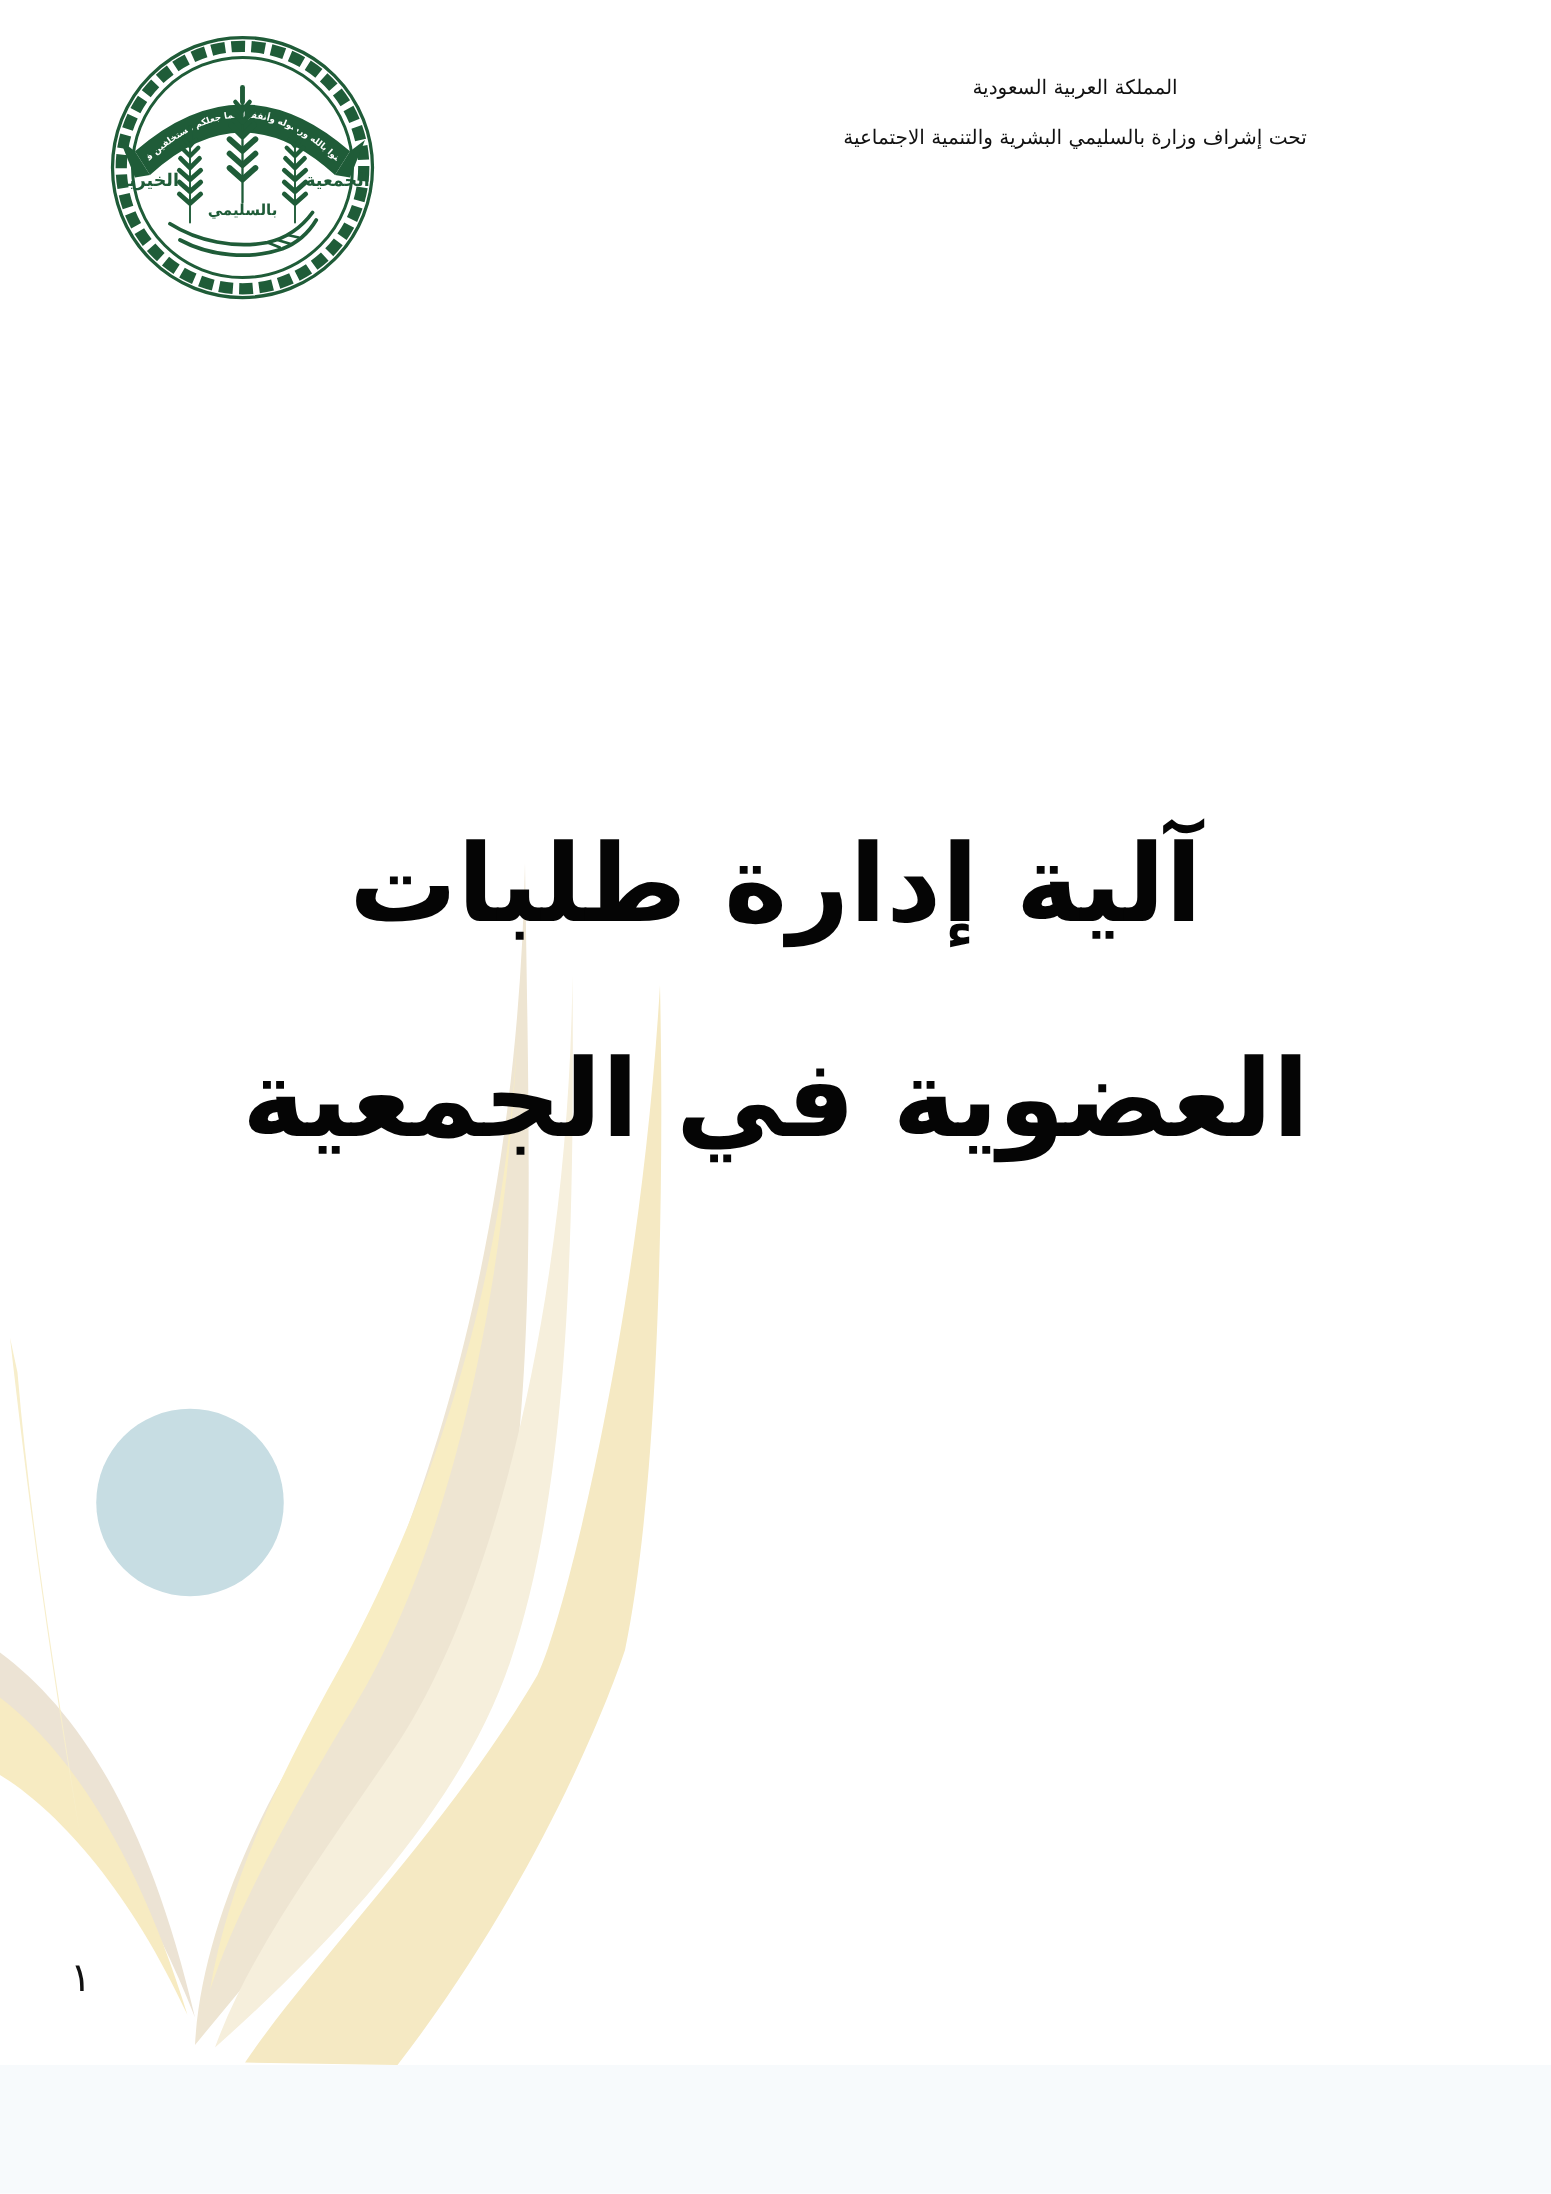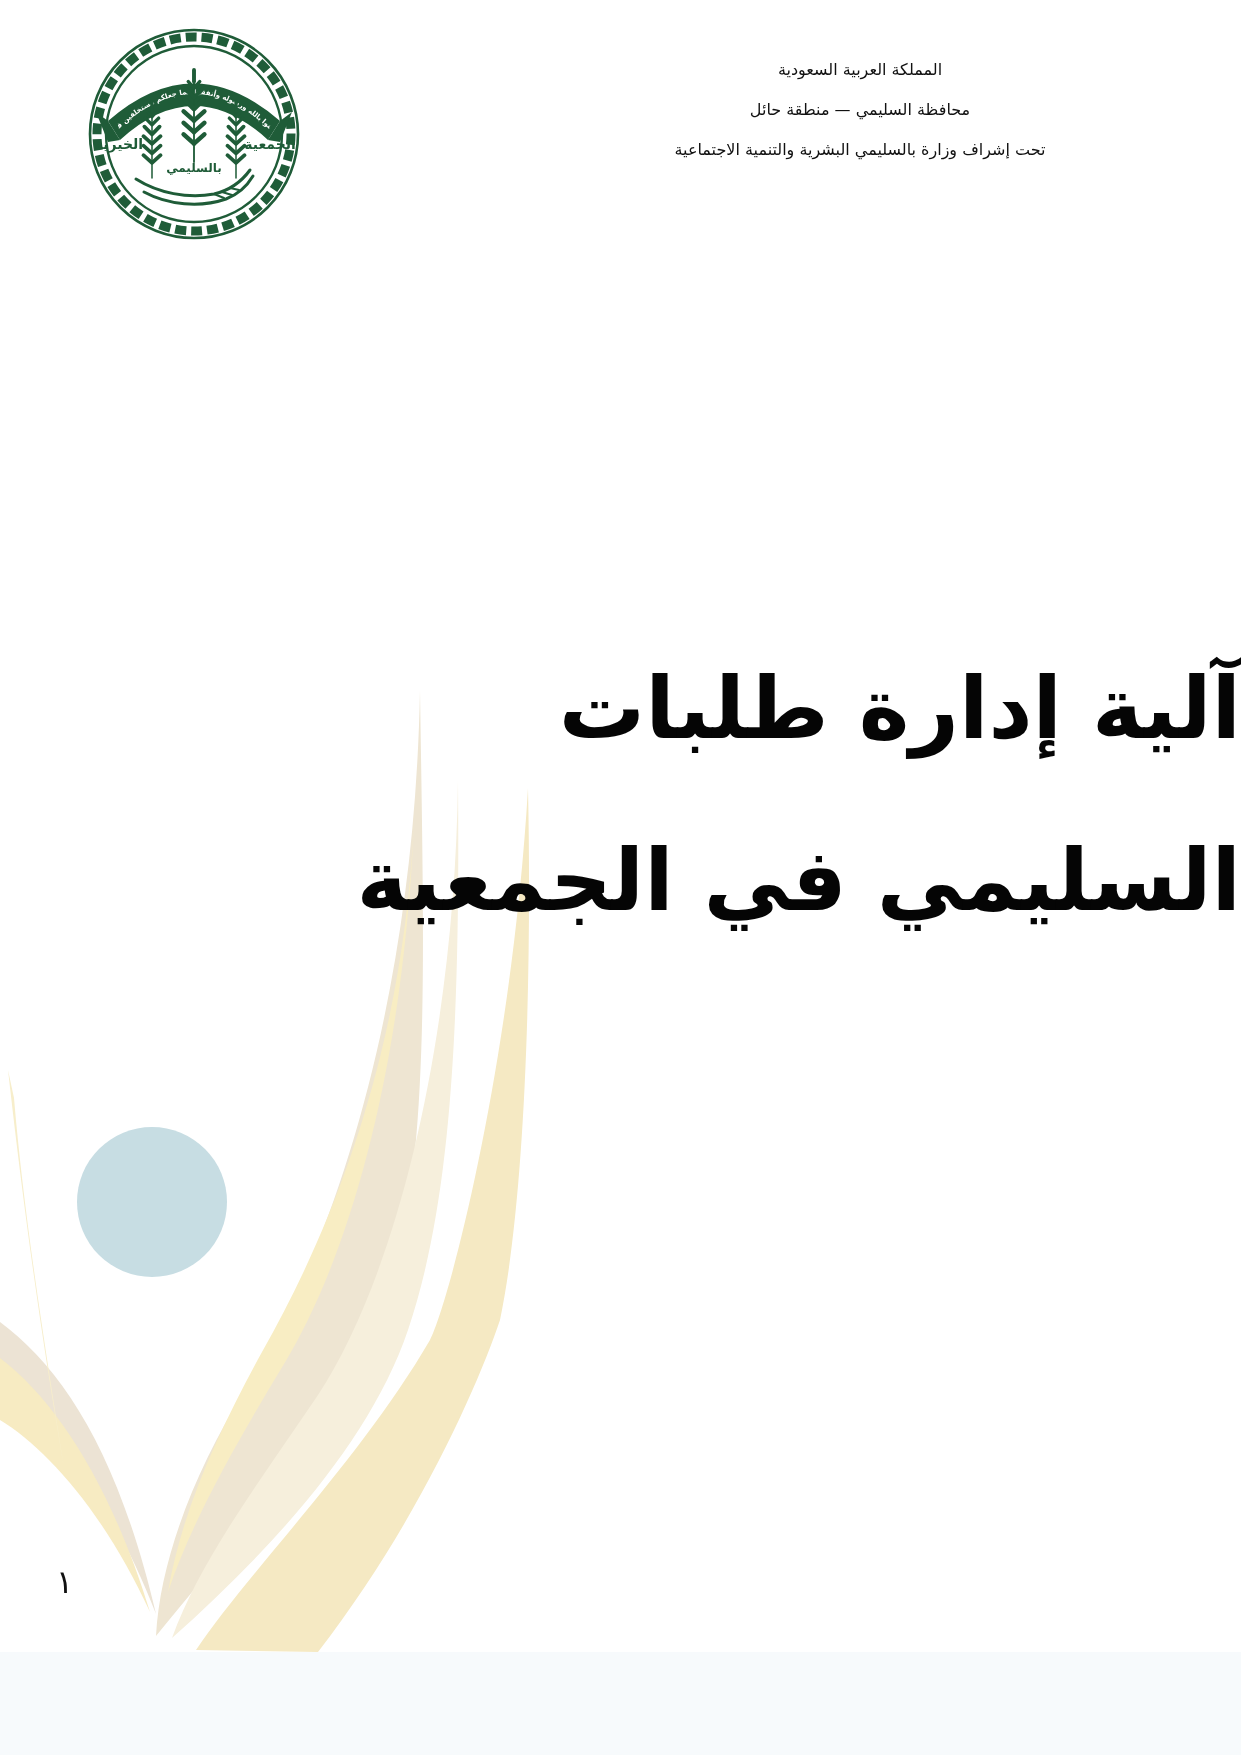--- a/index.html
+++ b/index.html
@@ -5,21 +5,21 @@
   html,body{margin:0;padding:0;}
   body{width:1241px;height:1755px;background:#ffffff;font-family:"DejaVu Sans",sans-serif;}
   .page{position:relative;width:1241px;height:1755px;overflow:hidden;background:#ffffff;}
   .watermark{position:absolute;left:0;top:0;width:1241px;height:1755px;z-index:0;}
   .logo{position:absolute;left:86px;top:26px;width:216px;height:216px;z-index:2;}
   .logo text{font-family:"DejaVu Sans",sans-serif;font-weight:bold;}
   .header-block{position:absolute;left:570px;top:50px;width:580px;z-index:2;
     direction:rtl;text-align:center;color:#111111;font-size:16px;line-height:40px;}
   .header-line{white-space:nowrap;}
   .title-block{position:absolute;left:0;top:622px;width:1241px;z-index:2;direction:rtl;
-    color:#050505;font-weight:bold;font-size:86px;line-height:172px;}
+    text-align:center;color:#050505;font-weight:bold;font-size:86px;line-height:172px;}
   .title-line{white-space:nowrap;}
   .page-number{position:absolute;left:56px;top:1558px;z-index:2;color:#111111;
     font-size:32px;line-height:48px;}
 </style>
 </head>
 <body>
 
 <div class="page">
 
   <svg class="watermark" viewBox="0 0 1241 1755" xmlns="http://www.w3.org/2000/svg" aria-hidden="true">
@@ -82,24 +82,23 @@
 
     <g stroke="#1f5c38" fill="none" stroke-linecap="round">
       <path d="M50,153 C72,167 102,173 128,168 C145,164 156,155 164,144" stroke-width="3"></path>
       <path d="M58,166 C82,179 114,182 140,173 C153,168 161,160 167,150" stroke-width="3"></path>
       <path d="M128,168 l10,4 M136,166 l10,3 M144,162 l9,2" stroke-width="2"></path>
     </g>
   </svg>
 
   <div class="header-block">
     <div class="header-line">المملكة العربية السعودية</div>
-    <div class="header-line">محافظة السليمي — منطقة حائل</div>
     <div class="header-line">تحت إشراف وزارة بالسليمي البشرية والتنمية الاجتماعية</div>
   </div>
 
   <div class="title-block">
     <div class="title-line">آلية إدارة طلبات</div>
-    <div class="title-line">السليمي في الجمعية</div>
+    <div class="title-line">العضوية في الجمعية</div>
   </div>
 
   <div class="page-number">١</div>
 
 </div>
 
 </body></html>

